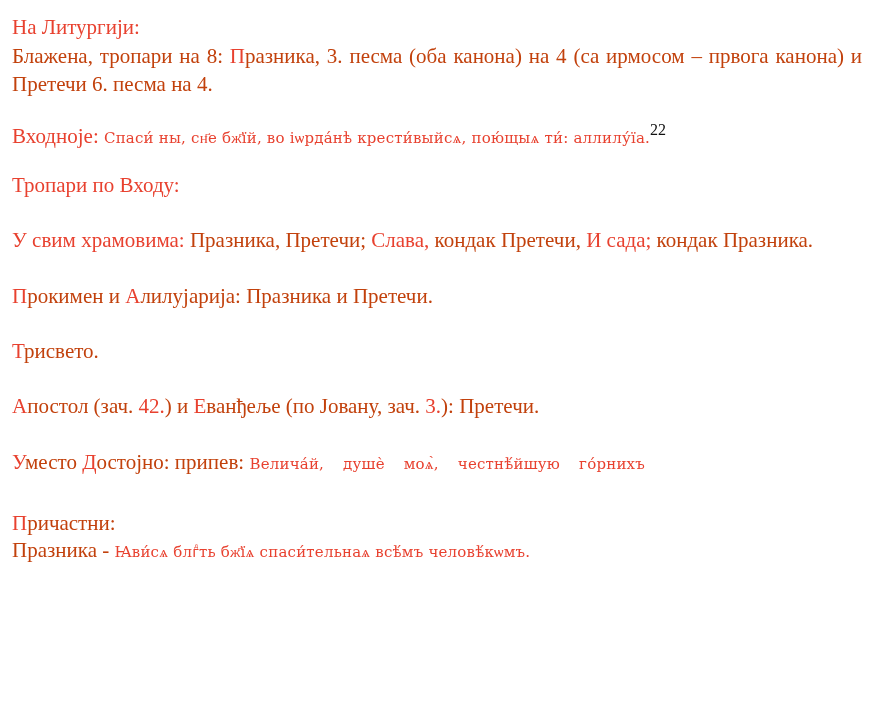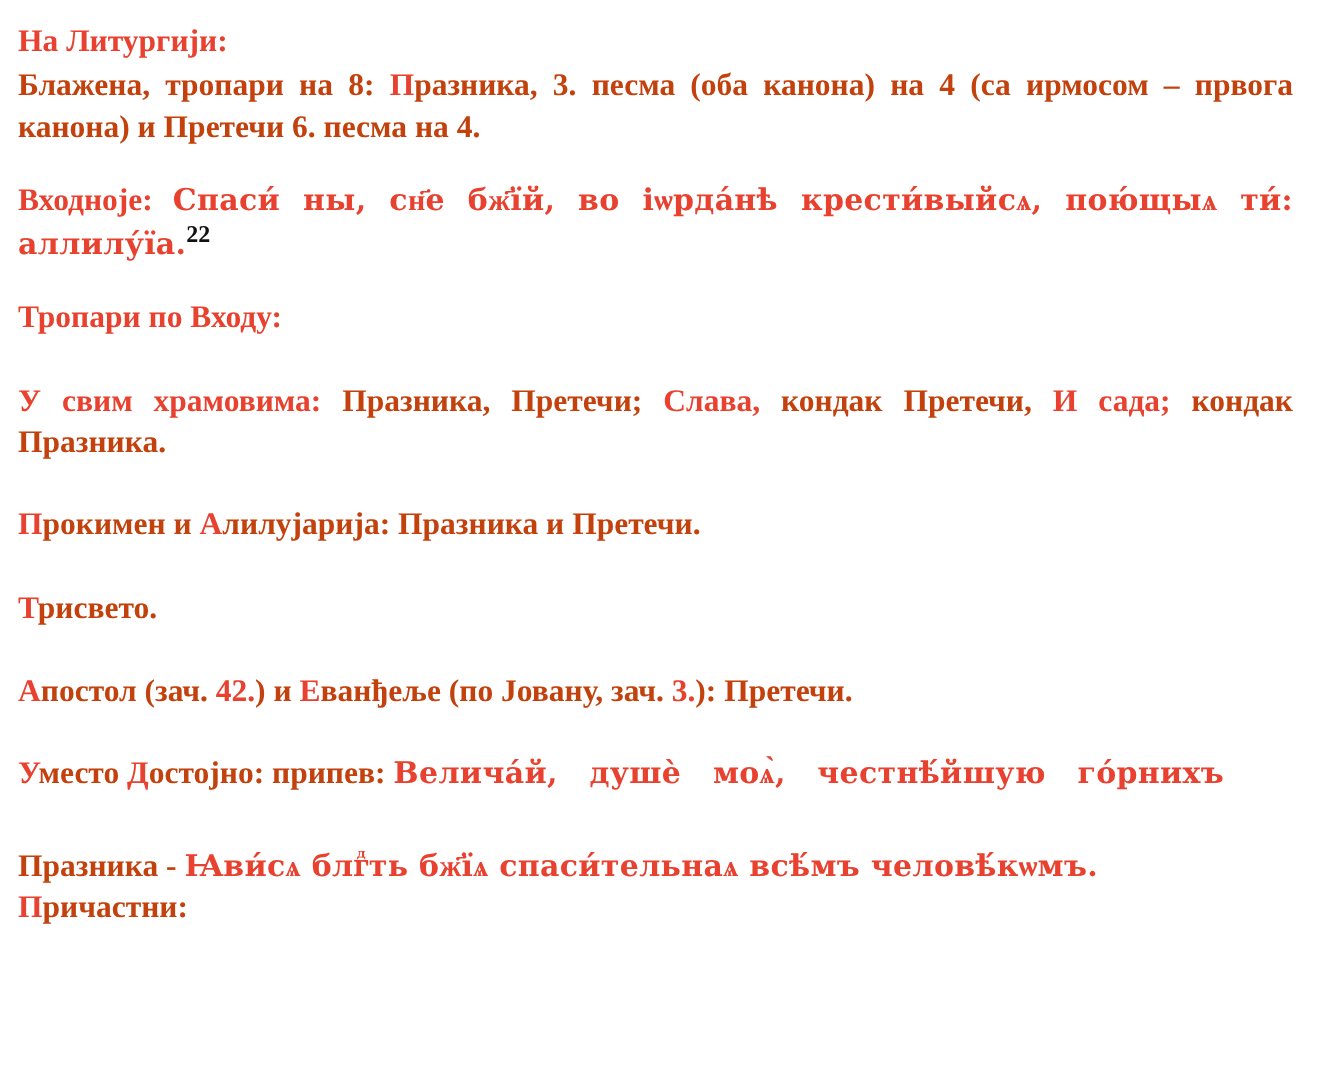--- a/index.html
+++ b/index.html
@@ -13,41 +13,40 @@
     font-family: "Liberation Serif", serif;
     color: #111111;
     overflow: hidden;
   }
   .page {
     box-sizing: border-box;
     width: 878px;
     height: 640px;
     padding: 14px 16px 0 12px;
     position: relative;
-    font-weight: bold;
   }
   .para {
     font-size: 21px;
     line-height: 1.30;
     margin: 0 0 16px 0;
     text-align: justify;
   }
   .para.tight {
     margin-bottom: 2px;
   }
   .red {
     color: #e8412f;
   }
   .blk {
     color: #c2410c;
   }
   
   .cs {
     font-family: "DejaVu Serif", "Liberation Serif", serif;
-    font-size: 20px;
+    font-size: 15px;
     letter-spacing: 0.2px;
     color: #111111;
   }
   .cs.red {
     color: #e8412f;
   }
   .sup {
     font-size: 16px;
     vertical-align: super;
     color: #111111;
@@ -101,20 +100,20 @@
   <div class="para">
     <span class="block-line">
       <span class="red">У</span><span class="blk">место </span><span class="red">Д</span><span class="blk">остојно: припев: </span><span class="cs red wide-space">Велича́й, душѐ моѧ̀, честнѣ́йшую го́рнихъ</span>
     </span>
   </div>
 
   <div style="height:18px"></div>
 
   <div class="para">
     <span class="block-line">
-      <span class="blk">Празника - </span><span class="cs red">Ꙗви́сѧ блгⷣть бж҃їѧ спаси́тельнаѧ всѣ́мъ человѣ́кѡмъ.</span>
+      <span class="red">П</span><span class="blk">ричастни:</span>
     </span>
     <span class="block-line">
-      <span class="red">П</span><span class="blk">ричастни:</span>
+      <span class="blk">Празника - </span><span class="cs red">Ꙗви́сѧ блгⷣть бж҃їѧ спаси́тельнаѧ всѣ́мъ человѣ́кѡмъ.</span>
     </span>
   </div>
 
 </div>
 
 </body></html>

